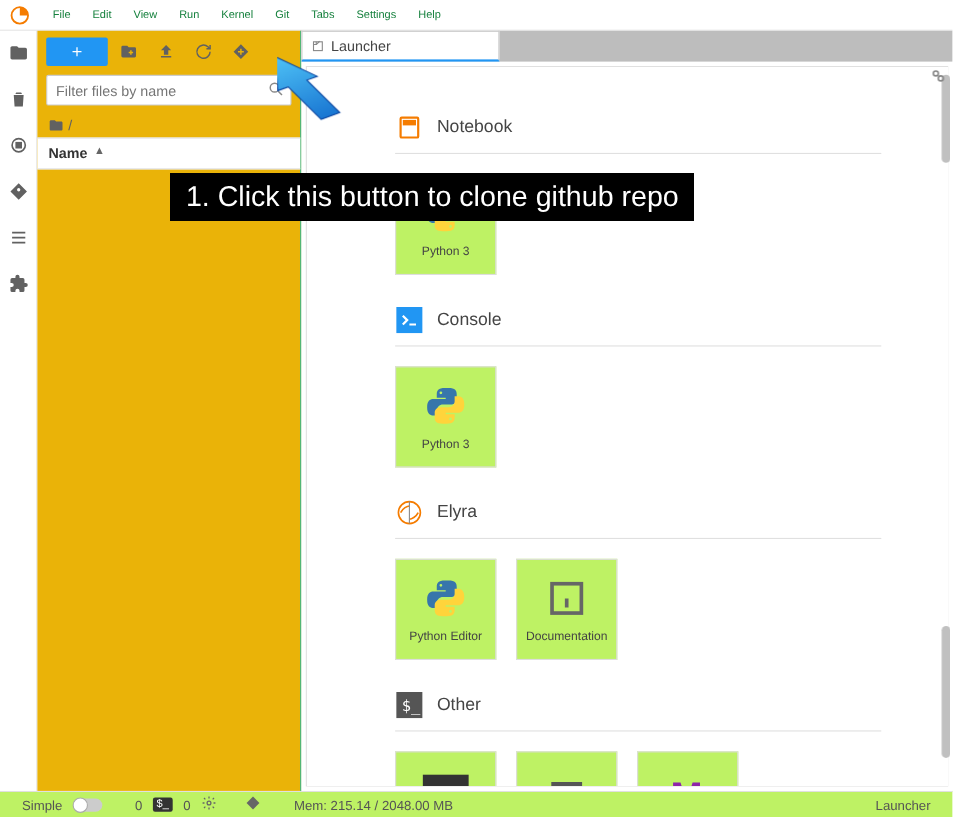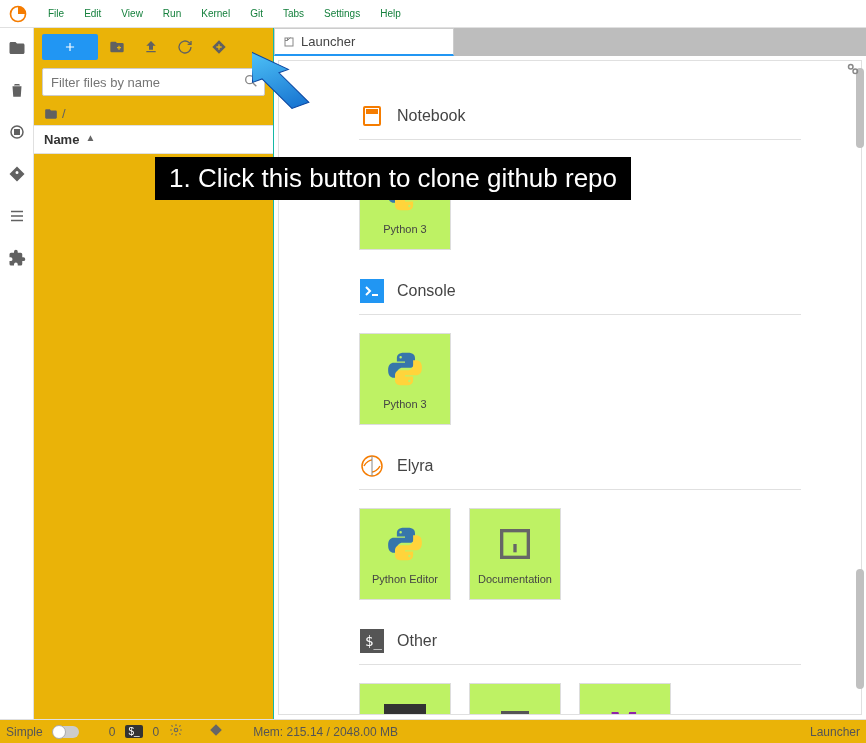--- a/index.html
+++ b/index.html
@@ -43,21 +43,21 @@
 .section { margin-bottom:28px; }
 .section-head { display:flex; align-items:center; gap:12px; padding-bottom:10px; border-bottom:1px solid #e0e0e0; margin-bottom:18px;margin-top:22px;}
 .section-head .sec-icon { width:26px; height:26px; display:flex; align-items:center; justify-content:center;}
 .section-head .sec-title { font-size:16px; color:#444; }
 .cards { display:flex; gap:18px; flex-wrap:wrap;}
 .card { width:92px; height:92px; border:1px solid #ddd; display:flex; flex-direction:column; align-items:center; justify-content:center; gap:8px; cursor:pointer; background:#bef264;}
 .card .card-icon { width:42px; height:42px; display:flex; align-items:center; justify-content:center;}
 .card .card-label { font-size:11px; color:#444; text-align:center; padding:0 4px;}
 
 
-.statusbar { height:24px; border-top:1px solid #e0e0e0; display:flex; align-items:center; padding:0 6px; font-size:12px; color:#555; gap:10px; background:#eab308;}
+.statusbar { height:24px; border-top:1px solid #e0e0e0; display:flex; align-items:center; padding:0 20px; font-size:12px; color:#555; gap:10px; background:#bef264;}
 .statusbar .spacer { flex:1; }
 .toggle { width:26px; height:12px; background:#ccc; border-radius:6px; position:relative;}
 .toggle::after { content:''; position:absolute; width:12px; height:12px; background:#fff; border:1px solid #aaa; border-radius:50%; top:-1px; left:-1px;}
 .status-chip { background:#333; color:#fff; padding:1px 3px; font-size:10px; border-radius:2px; display:inline-flex; align-items:center; gap:2px;}
 
 
 .annotation-arrow { position:absolute; top:42px; left:252px; z-index:100; pointer-events:none;}
 .annotation-text { position:absolute; top:120px; left:155px; background:#000; color:#fff; font-size:26px; padding:6px 14px; z-index:100; pointer-events:none; white-space:nowrap;margin-top:37px;}
 
 

